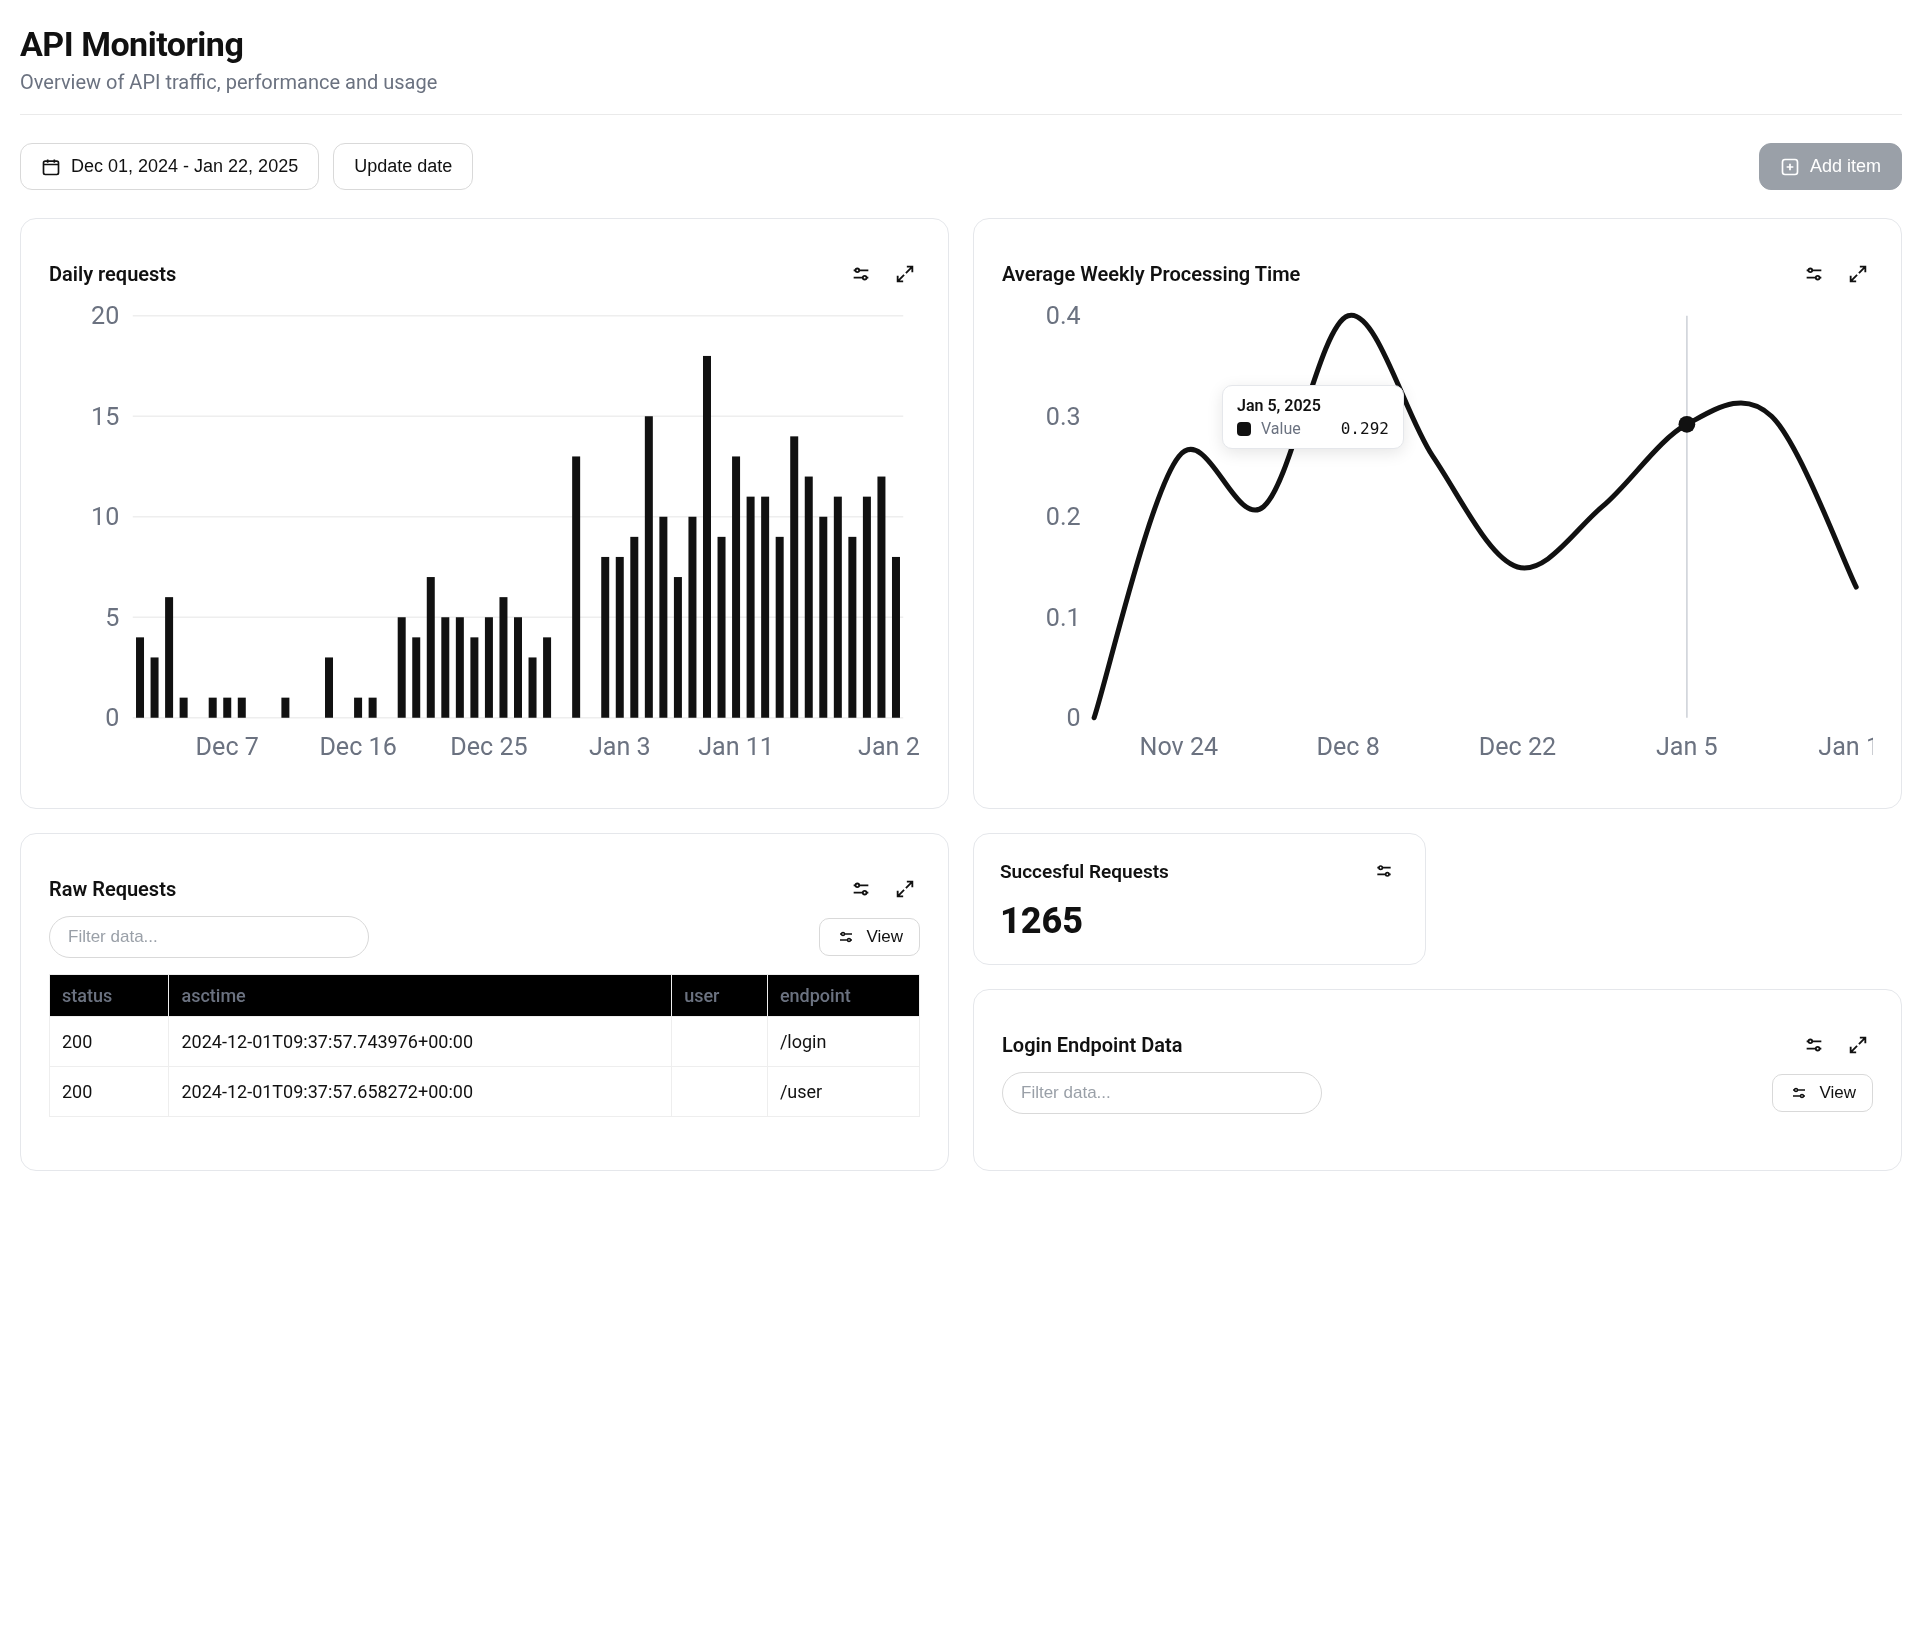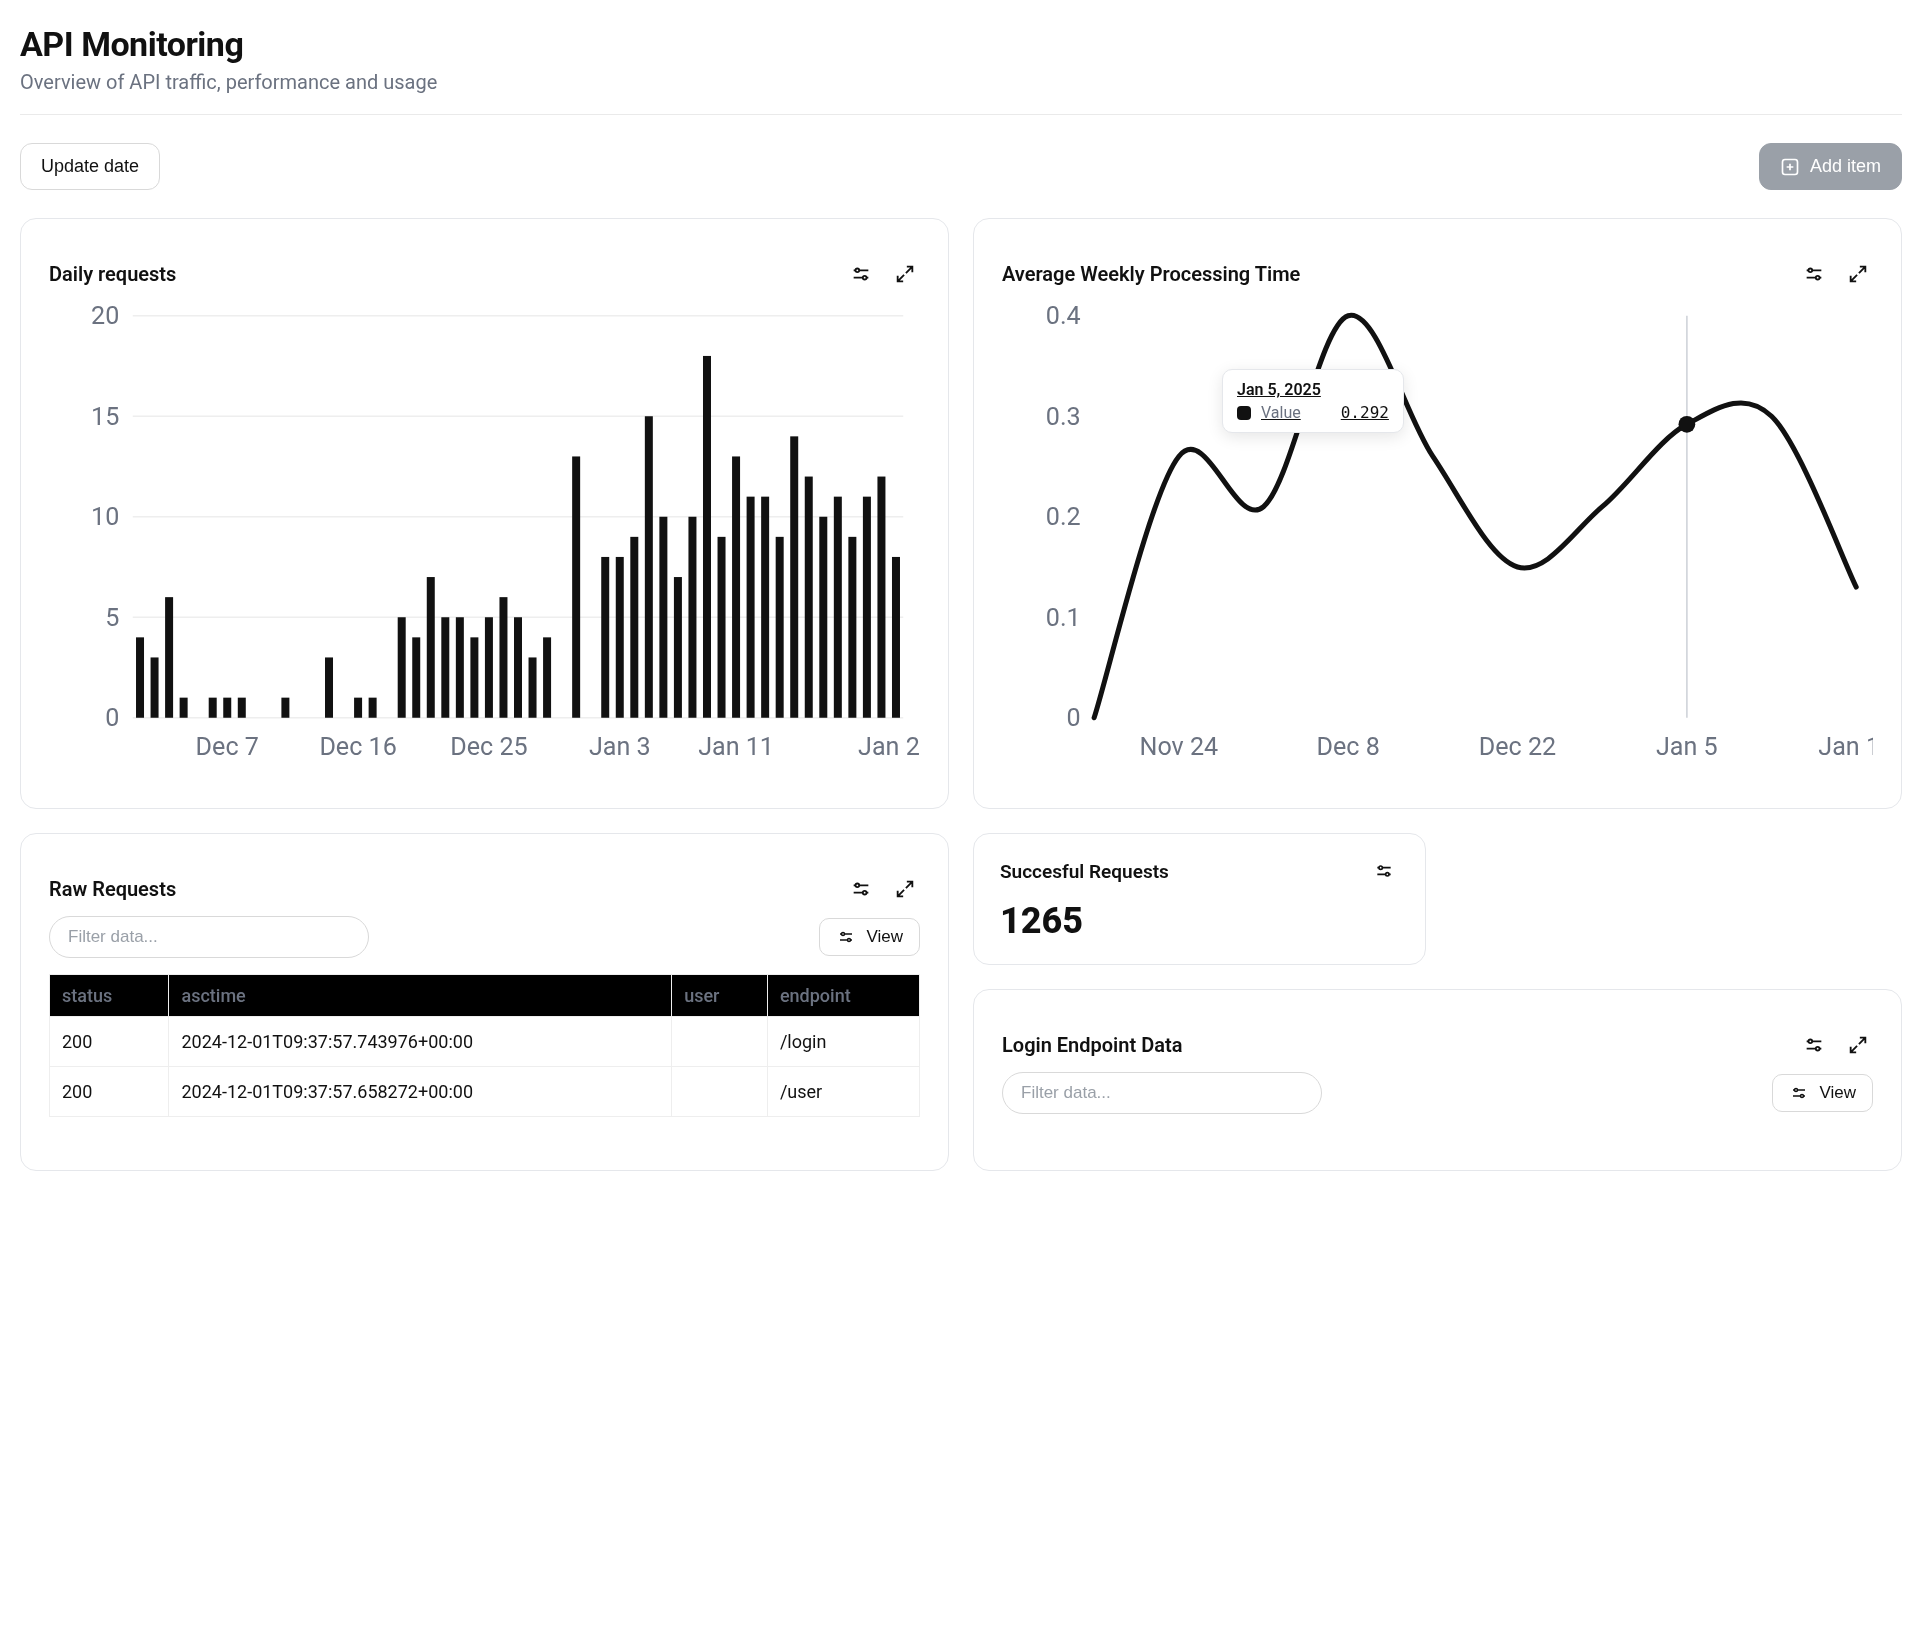--- a/index.html
+++ b/index.html
@@ -73,20 +73,29 @@
 </style>
 </head>
 <body>
 
 <div class="header">
   <div class="title">API Monitoring</div>
   <div class="subtitle">Overview of API traffic, performance and usage</div>
 </div>
 
 <div class="toolbar">
+  <button class="btn">
+    <span class="ic">
+      <svg viewBox="0 0 24 24" width="20" height="20" fill="none" stroke="currentColor" stroke-width="2">
+          <rect x="3" y="5" width="18" height="16" rx="2"></rect>
+          <path d="M3 9h18M8 3v4M16 3v4"></path>
+        </svg>
+    </span>
+    <span>Dec 01, 2024 - Jan 22, 2025</span>
+  </button>
   <button class="btn">
     <span>Update date</span>
   </button>
   <div class="spacer"></div>
   <button class="btn primary">
     <span class="ic">
       <svg viewBox="0 0 24 24" width="20" height="20" fill="none" stroke="currentColor" stroke-width="2">
           <rect x="3" y="3" width="18" height="18" rx="3"></rect>
           <path d="M12 8v8M8 12h8"></path>
         </svg>
@@ -206,21 +215,21 @@
           <text class="axis-text" x="47" y="15" text-anchor="end">0.4</text>
           <path class="line-path" d="M 55 250 C 63.425925925925924 224, 88.7037037037037 115, 105.55555555555554 94 C 122.40740740740739 73, 139.25925925925924 138.00000000000003, 156.1111111111111 124.00000000000003 C 172.96296296296293 110.00000000000003, 189.8148148148148 15.000000000000004, 206.66666666666666 10 C 223.5185185185185 4.999999999999996, 240.37037037037032 69, 257.2222222222222 94 C 274.074074074074 119, 290.925925925926 155, 307.7777777777778 160 C 324.6296296296297 165, 341.48148148148147 138.20000000000002, 358.3333333333333 124.00000000000003 C 375.18518518518516 109.80000000000004, 392.03703703703707 83.80000000000004, 408.8888888888889 74.80000000000004 C 425.74074074074076 65.80000000000004, 442.59259259259255 53.80000000000004, 459.4444444444444 70.00000000000003 C 476.29629629629625 86.20000000000002, 501.5740740740741 155, 510 172"></path>
           <line x1="408.8888888888889" y1="10" x2="408.8888888888889" y2="250" stroke="#d1d5db" stroke-width="1"></line>
           <circle cx="408.8888888888889" cy="74.80000000000004" r="5" fill="#111"></circle>
           <text class="axis-text" x="105.55555555555554" y="272" text-anchor="middle">Nov 24</text>
           <text class="axis-text" x="206.66666666666666" y="272" text-anchor="middle">Dec 8</text>
           <text class="axis-text" x="307.7777777777778" y="272" text-anchor="middle">Dec 22</text>
           <text class="axis-text" x="408.8888888888889" y="272" text-anchor="middle">Jan 5</text>
           <text class="axis-text" x="510" y="272" text-anchor="middle">Jan 19</text>
         </svg>
-      <div class="tooltip-box" id="weekly-tooltip" style="left:220px; top:70px;text-decoration:underline;">
+      <div class="tooltip-box" id="weekly-tooltip" style="left:220px; top:86px;">
         <div class="tt-date">Jan 5, 2025</div>
         <div class="tt-row">
           <span class="tt-swatch"></span>
           <span>Value</span>
           <span class="tt-val">0.292</span>
         </div>
       </div>
     </div>
   </div>
 

